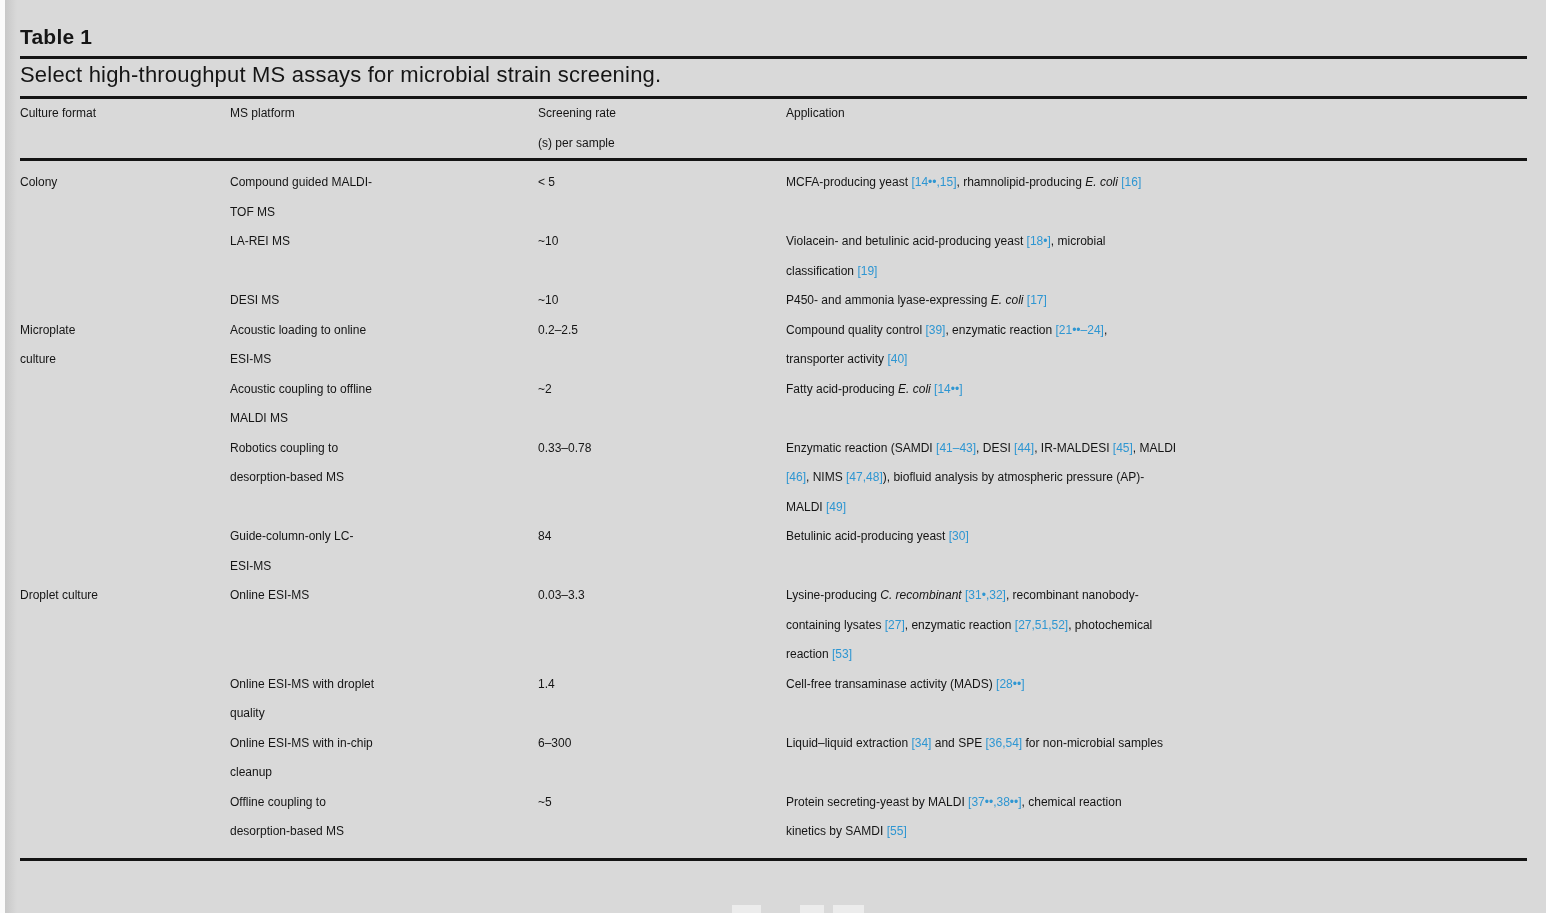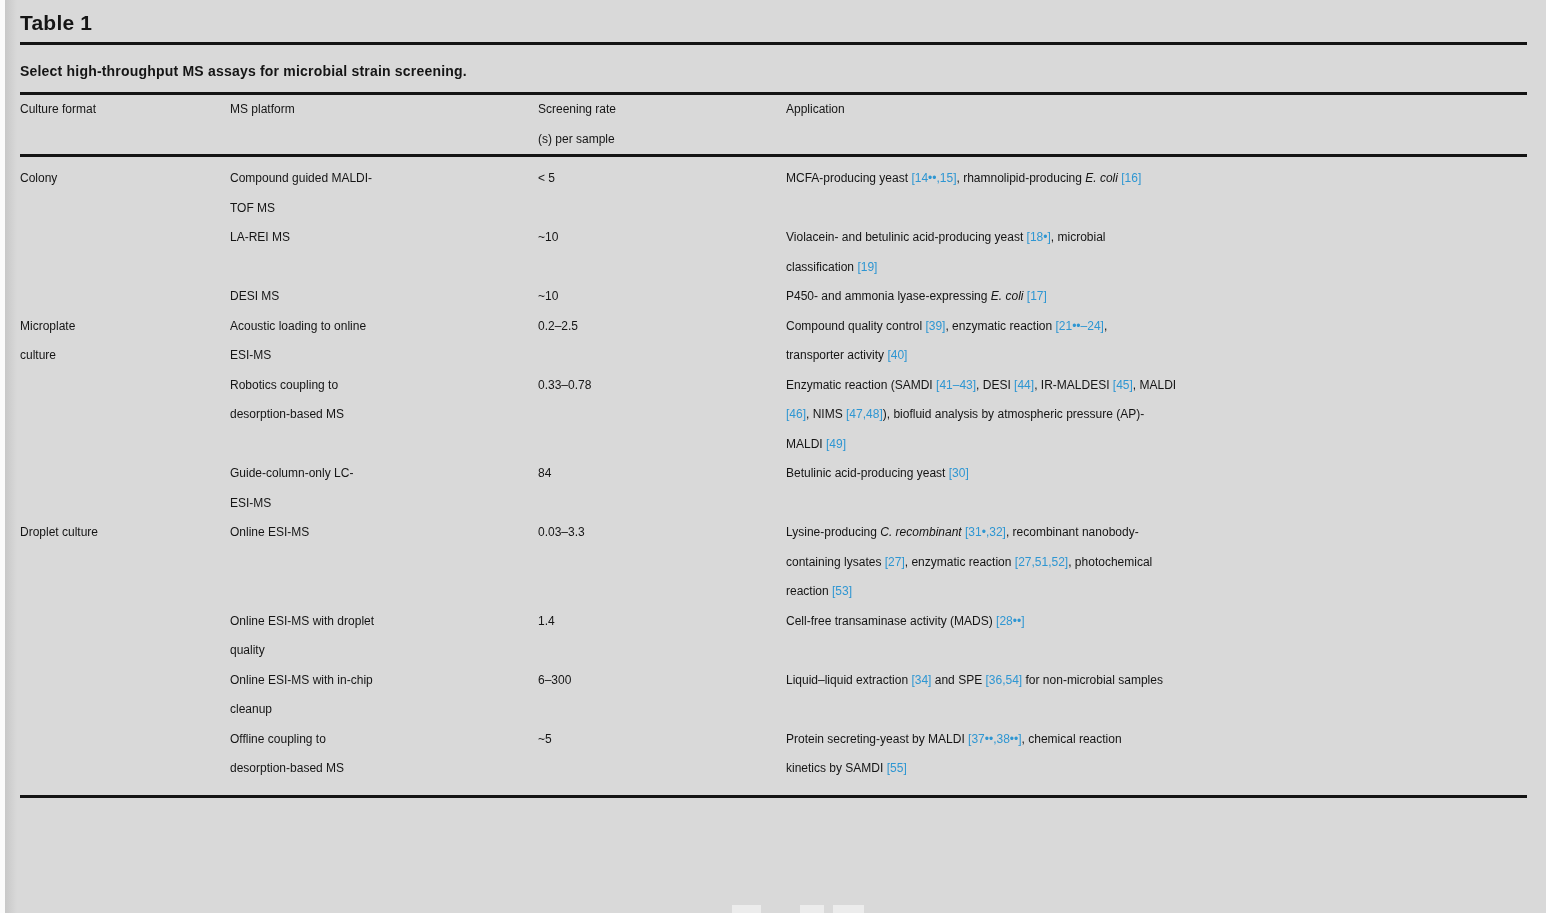--- a/index.html
+++ b/index.html
@@ -13,35 +13,35 @@
     width:1546px;height:913px;
     background:var(--bg);
     color:var(--text);
     font-family:"Liberation Sans","DejaVu Sans",sans-serif;
     overflow:hidden;
     position:relative;
   }
   .content{
     margin-left:20px;
     width:1507px;
-    padding-top:10px;
+    padding-top:24px;
     position:relative;
   }
   .table-label{
     font-weight:bold;
     font-size:21px;
     line-height:26px;
     letter-spacing:.2px;
   }
   .rule{height:3px;background:var(--rule);}
   .rule-top{margin-top:6px;}
   .caption{
-    margin-top:13px;
-    font-weight:bold;
-    font-size:14px;
+    margin-top:3px;
+    font-weight:normal;
+    font-size:22px;
     line-height:26px;
     letter-spacing:.2px;
   }
   .rule-caption{margin-top:8px;}
   table.tbl{
     border-collapse:collapse;
     table-layout:fixed;
     width:100%;
     font-size:12px;
     line-height:29.5px;
@@ -137,20 +137,29 @@
           <td>
             <div>Acoustic loading to online</div>
             <div>ESI-MS</div>
           </td>
           <td>0.2–2.5</td>
           <td><span>Compound quality control </span><span class="cite">[39]</span><span>, enzymatic reaction </span><span class="cite">[21••–24]</span><span>,</span><br><span>transporter activity </span><span class="cite">[40]</span></td>
         </tr>
         <tr>
           <td></td>
           <td>
+            <div>Acoustic coupling to offline</div>
+            <div>MALDI MS</div>
+          </td>
+          <td>~2</td>
+          <td><span>Fatty acid-producing </span><span class="species">E. coli</span><span> </span><span class="cite">[14••]</span></td>
+        </tr>
+        <tr>
+          <td></td>
+          <td>
             <div>Robotics coupling to</div>
             <div>desorption-based MS</div>
           </td>
           <td>0.33–0.78</td>
           <td><span>Enzymatic reaction (SAMDI </span><span class="cite">[41–43]</span><span>, DESI </span><span class="cite">[44]</span><span>, IR-MALDESI </span><span class="cite">[45]</span><span>, MALDI</span><br><span class="cite">[46]</span><span>, NIMS </span><span class="cite">[47,48]</span><span>), biofluid analysis by atmospheric pressure (AP)-</span><br><span>MALDI </span><span class="cite">[49]</span></td>
         </tr>
         <tr>
           <td></td>
           <td>
             <div>Guide-column-only LC-</div>

